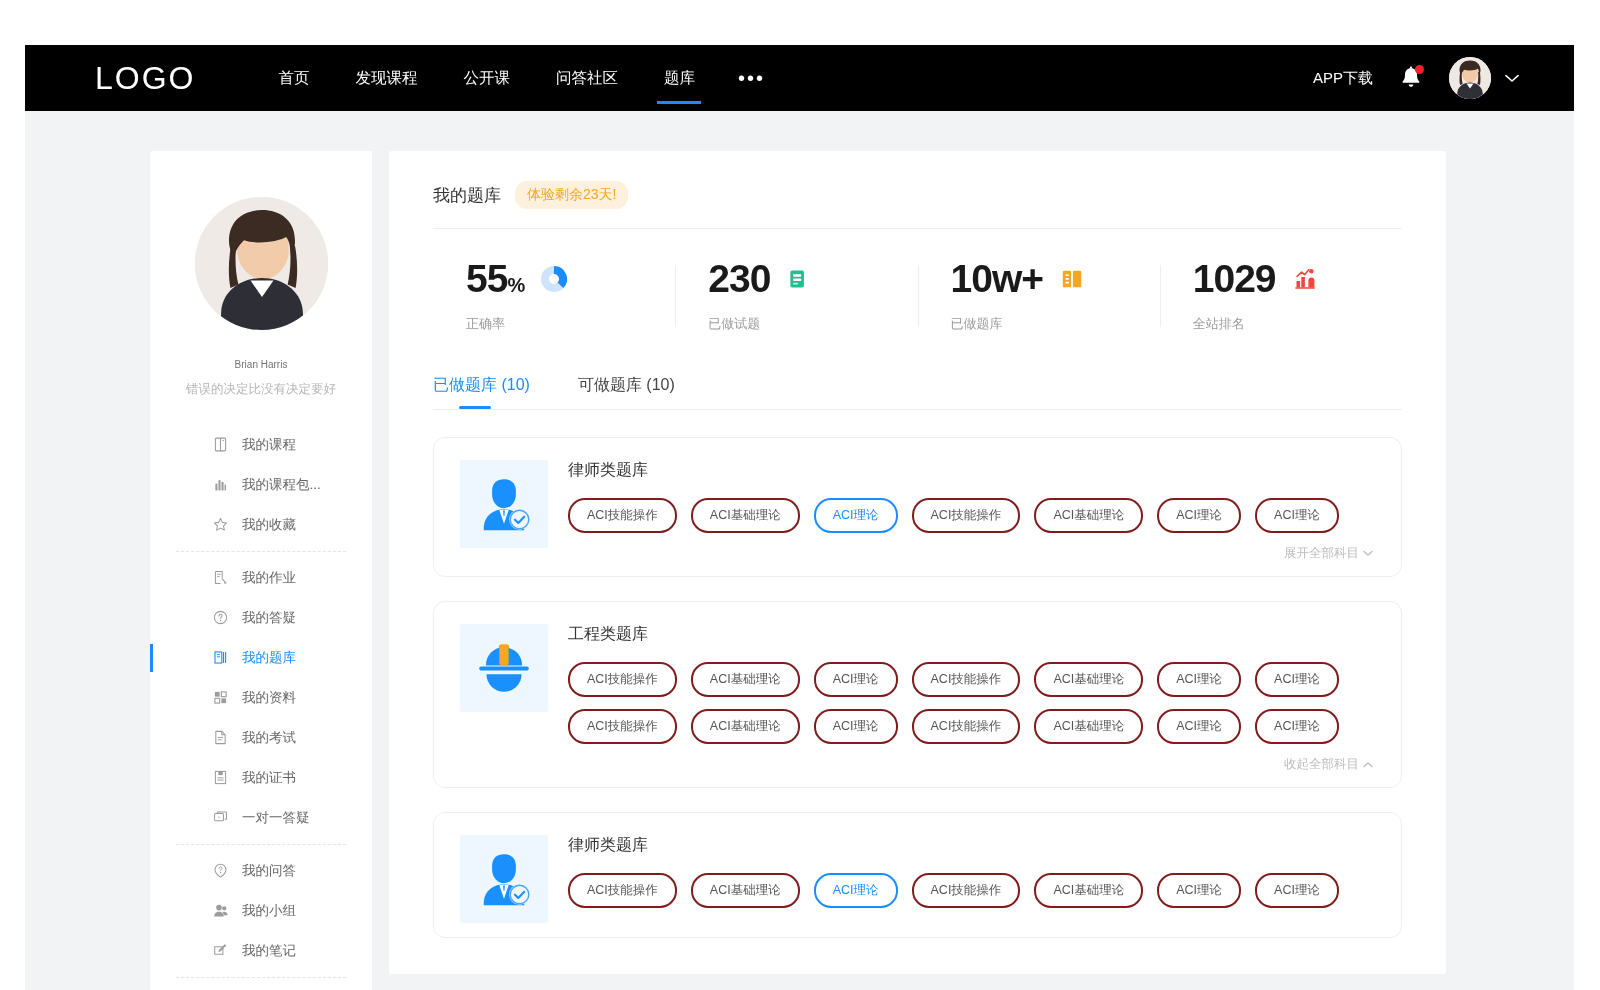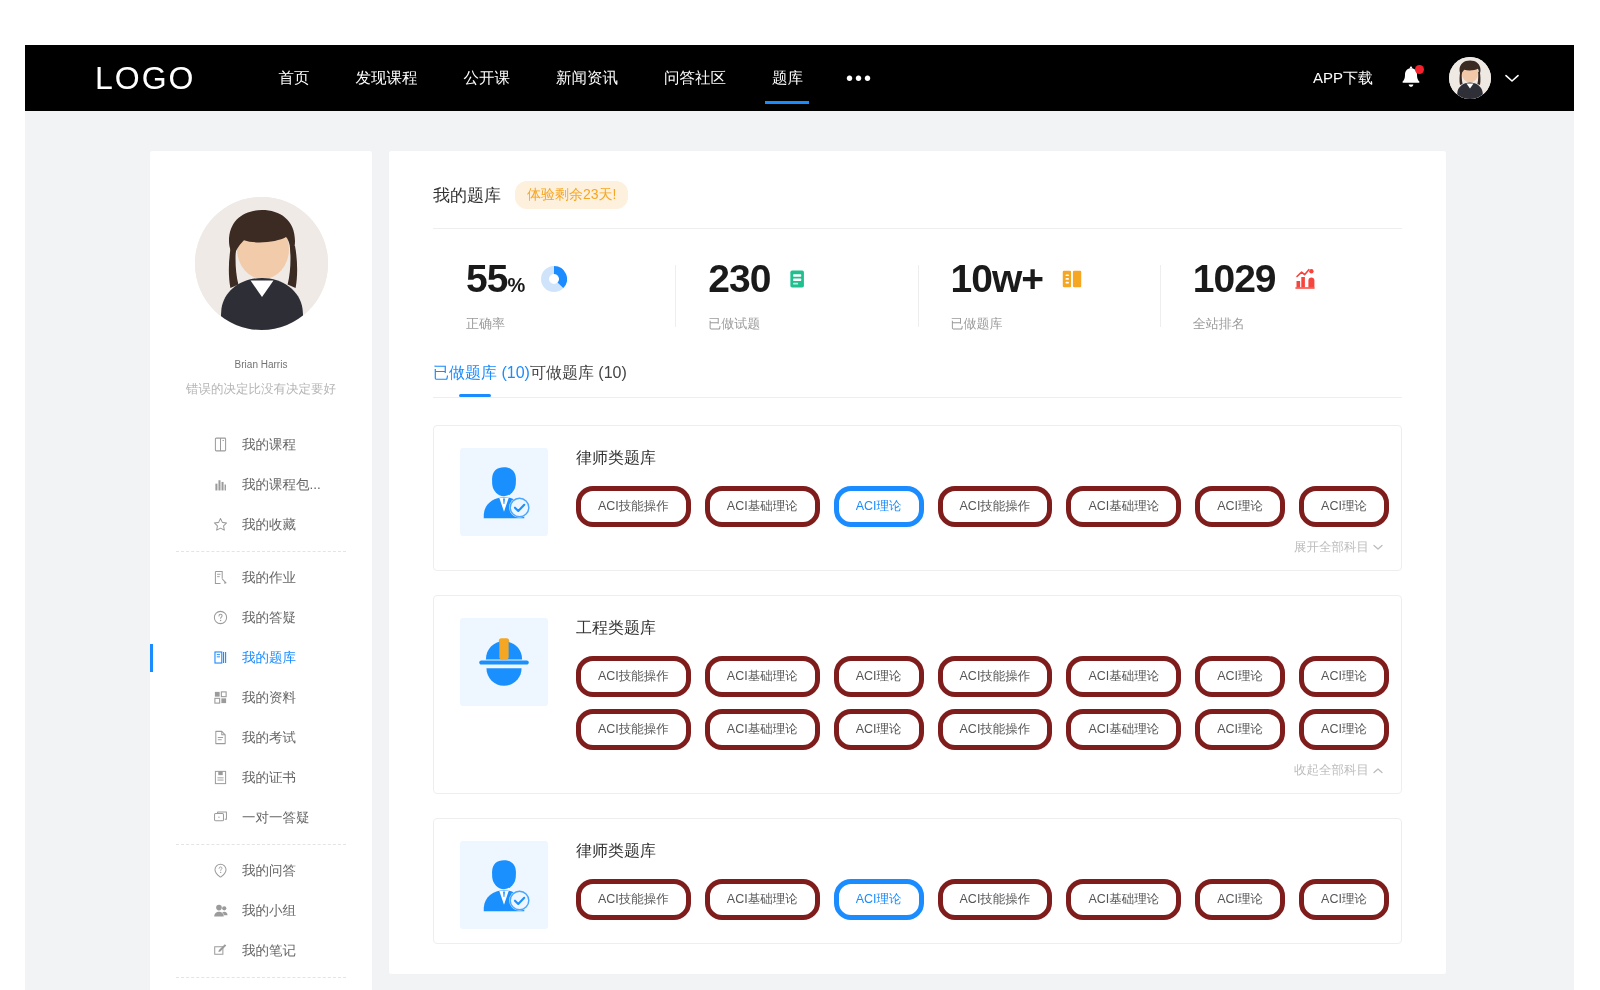--- a/index.html
+++ b/index.html
@@ -129,48 +129,48 @@
   }
   .stat-row { display: flex; align-items: center; gap: 17px; }
   .stat-val {
     font-size: 39px; color: #1a1a1a; font-weight: 700;
     line-height: 1; letter-spacing: -1px;
   }
   .stat-val .unit { font-size: 20px; font-weight: 700; }
   .stat-ico { width: 26px; height: 30px; display: flex; align-items: center; }
   .stat-label { margin-top: 17px; font-size: 13px; color: #9a9a9a; }
   
-  .tabs { display: flex; margin-top: 8px; }
+  .tabs { display: flex; gap: 48px; margin-top: 20px; }
   .tab {
     font-size: 16px; color: #444; padding-bottom: 13px;
     position: relative; cursor: pointer;
   }
   .tab.active { color: #1a8cff; }
   .tab.active::after {
     content: ""; position: absolute; left: 26px; bottom: 0;
     width: 32px; height: 3px; background: #1a8cff; border-radius: 2px;
   }
   .tabs-rule { height: 1px; background: #eeeeee; margin-bottom: 27px; }
   
   .card {
-    border: 1px solid #eeeeee; border-radius: 4px;
-    padding: 22px 18px 14px 26px; margin-bottom: 24px;
-    display: flex; gap: 28px;
+    border: 1px solid #eeeeee; border-radius: 12px;
+    padding: 22px 28px 14px 26px; margin-bottom: 24px;
+    display: flex; gap: 20px;
   }
   .card-thumb {
     width: 88px; height: 88px; background: #eef6ff;
     border-radius: 3px; flex-shrink: 0;
     display: flex; align-items: center; justify-content: center;
   }
   .card-body { flex: 1; min-width: 0; }
   .card-title { font-size: 16px; color: #333; margin-bottom: 17px; }
   .tag-rows { display: flex; flex-direction: column; gap: 12px; }
   .tag-row { display: flex; gap: 14px; flex-wrap: nowrap; }
   .tag {
-    border: 5px solid #7f1d1d; border-radius: 17px;
+    border: 2px solid #7f1d1d; border-radius: 17px;
     padding: 7px 17px; font-size: 12.5px; color: #555;
     white-space: nowrap; cursor: pointer; background: #fff;
   }
   .tag.sel { border-color: #1a8cff; color: #1a8cff; }
   .card-more {
     text-align: right; font-size: 12.5px; color: #bdbdbd;
     margin-top: 12px; cursor: pointer;
   }
   .card-more .cm-chev { font-size: 11px; margin-left: 4px; }
 </style>
@@ -178,21 +178,20 @@
 <body>
 
 <div class="app">
 
   <div class="topbar">
     <div class="logo">LOGO</div>
     <div class="nav" id="nav-container">
         <div class="nav-item">首页</div>
         <div class="nav-item">发现课程</div>
         <div class="nav-item">公开课</div>
-        <div class="nav-item">新闻资讯</div>
         <div class="nav-item">问答社区</div>
         <div class="nav-item active">题库</div>
       </div>
     <div class="nav-dots">•••</div>
 
     <div class="top-right">
       <div class="app-dl">APP下载</div>
 
       <div class="bell">
         <svg width="24" height="26" viewBox="0 0 24 26">

